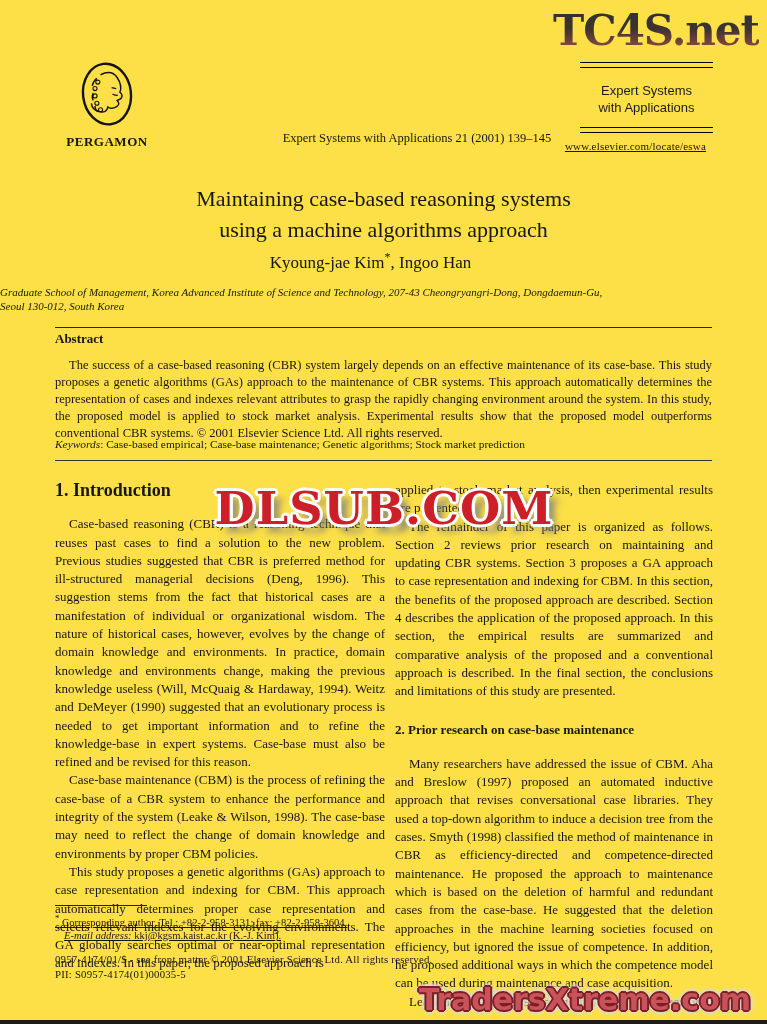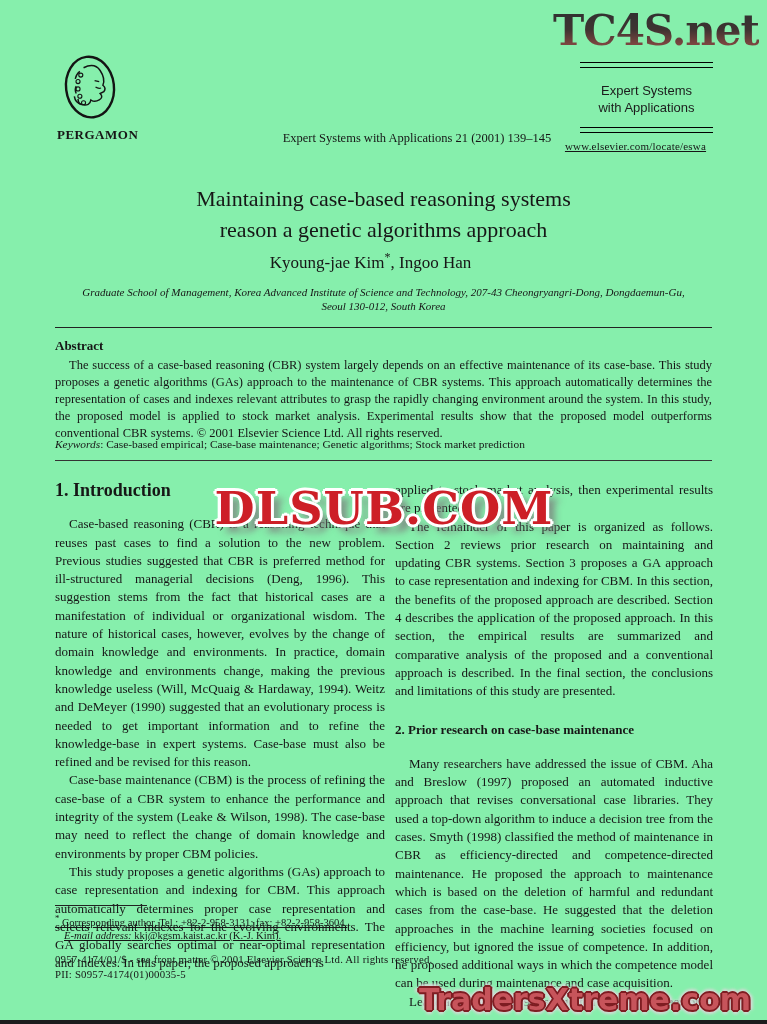--- a/index.html
+++ b/index.html
@@ -1,16 +1,16 @@
 <!DOCTYPE html>
 <html><head>
 <meta charset="utf-8">
 <style>
   html,body{margin:0;padding:0;background:#e8e8e8;}
-  .page{position:relative;width:767px;height:1024px;background:#86efac;font-family:"Liberation Serif",serif;color:#161616;overflow:hidden;margin:0 auto;}
+  .page{position:relative;width:767px;height:1024px;background:#fde047;font-family:"Liberation Serif",serif;color:#161616;overflow:hidden;margin:0 auto;}
   .abs{position:absolute;}
 
   
   .pergamon-label{font-weight:bold;font-size:13px;letter-spacing:.5px;}
   .cite{font-size:12.5px;text-align:center;margin-left:27px;}
   .dbl{border-top:1.3px solid #000;border-bottom:1.3px solid #000;height:4px;}
   .jname{font-family:"Liberation Sans",sans-serif;font-size:13px;line-height:17px;text-align:center;color:#1c1c1c;}
   .jsite{font-size:11px;text-align:center;letter-spacing:.2px;}
 
   
@@ -22,21 +22,21 @@
   }
   .wm-center{font-family:"DejaVu Serif",serif;font-weight:900;font-size:44px;letter-spacing:1px;color:#cd1f27;white-space:nowrap;transform:translateX(-50%) scaleX(1.05);
     text-shadow:-3px 0 0 #fff,3px 0 0 #fff,0 -3px 0 #fff,0 3px 0 #fff,-2px -2px 0 #fff,2px -2px 0 #fff,-2px 2px 0 #fff,2px 2px 0 #fff,8px 8px 7px rgba(125,125,125,.85);}
   .wm-bottom{font-family:"DejaVu Sans",sans-serif;font-weight:bold;font-size:30px;letter-spacing:0;color:#c7545b;white-space:nowrap;
     text-shadow:-2px 0 0 #7e1d22,2px 0 0 #7e1d22,0 -2px 0 #7e1d22,0 2px 0 #7e1d22,-1px -1px 0 #7e1d22,1px -1px 0 #7e1d22,-1px 1px 0 #7e1d22,1px 1px 0 #7e1d22,-4px 0 3px #d9d9d9,4px 0 3px #d9d9d9,0 -4px 3px #d9d9d9,0 4px 3px #d9d9d9;}
 
   
   .title{font-size:22px;line-height:31px;text-align:center;}
   .authors{font-size:17px;text-align:center;}
   .authors sup{font-size:12px;}
-  .affil{font-size:11px;font-style:italic;text-align:center;line-height:14px;}
+  .affil{font-size:11px;font-style:italic;line-height:14px;}
 
   .rule{border-top:1.4px solid #222;height:0;}
   .thinrule{border-top:1px solid #333;height:0;}
 
   .abshead{font-weight:bold;font-size:13px;}
   .absbody{font-size:12.5px;line-height:17px;text-align:justify;text-indent:14px;}
   .kw{font-size:11.4px;}
   .kw .it{font-style:italic;}
 
   
@@ -52,21 +52,21 @@
   .imprint{font-size:10.8px;line-height:14.5px;letter-spacing:.2px;}
   .bottom-edge{background:#1c1c1c;}
 </style>
 </head>
 <body>
 
 <div class="page">
 
   <div class="abs wm-top gradtext" style="top:6px;right:8px;">TC4S.net</div>
 
-  <div class="abs" style="left:57px;top:53px;width:100px;">
+  <div class="abs" style="left:57px;top:60px;width:100px;text-align:center;">
     <span>
       <svg width="66" height="70" viewBox="0 0 70 76">
         <ellipse cx="35" cy="37" rx="26" ry="33" fill="none" stroke="#141414" stroke-width="2.6" transform="rotate(-7 35 37)"></ellipse>
         <path d="M28 16 q12 -6 18 3 q6 9 3 16 q4 3 1 7 l-4 2 q4 4 -1 7 q-5 3 -9 0 q-1 7 -10 5 q-7 -2 -8 -9" fill="none" stroke="#141414" stroke-width="1.6"></path>
         <path d="M24 20 q-4 3 -5 8 m1 8 q-2 4 0 8 m2 6 q0 4 3 6" fill="none" stroke="#141414" stroke-width="1.5"></path>
         <circle cx="25" cy="24" r="2.2" fill="none" stroke="#141414" stroke-width="1.2"></circle>
         <circle cx="22" cy="31" r="2.2" fill="none" stroke="#141414" stroke-width="1.2"></circle>
         <circle cx="22" cy="39" r="2.2" fill="none" stroke="#141414" stroke-width="1.2"></circle>
         <circle cx="24" cy="47" r="2.2" fill="none" stroke="#141414" stroke-width="1.2"></circle>
         <circle cx="28" cy="54" r="2.2" fill="none" stroke="#141414" stroke-width="1.2"></circle>
@@ -81,32 +81,32 @@
   <div class="abs dbl" style="left:580px;top:62px;width:133px;"></div>
   <div class="abs jname" style="left:565px;top:82px;width:163px;">
     <div>Expert Systems</div>
     <div>with Applications</div>
   </div>
   <div class="abs dbl" style="left:580px;top:127px;width:133px;"></div>
   <div class="abs jsite" style="left:553px;top:140px;width:165px;text-decoration:underline;">www.elsevier.com/locate/eswa</div>
 
   <div class="abs title" style="left:0;top:183px;width:767px;">
     <div>Maintaining case-based reasoning systems</div>
-    <div>reason a genetic algorithms approach</div>
+    <div>using a machine algorithms approach</div>
   </div>
   <div class="abs authors" style="left:0;top:250px;width:741px;">
     <span>Kyoung-jae Kim</span><sup>*</sup><span>, Ingoo Han</span>
   </div>
   <div class="abs affil" style="left:0;top:285px;width:767px;">
     <div>Graduate School of Management, Korea Advanced Institute of Science and Technology, 207-43 Cheongryangri-Dong, Dongdaemun-Gu,</div>
     <div>Seoul 130-012, South Korea</div>
   </div>
 
   <div class="abs rule" style="left:55px;top:327px;width:657px;"></div>
-  <div class="abs abshead" style="left:55px;top:338px;">Abstract</div>
+  <div class="abs abshead" style="left:55px;top:331px;">Abstract</div>
   <div class="abs absbody" style="left:55px;top:357px;width:657px;">The success of a case-based reasoning (CBR) system largely depends on an effective maintenance of its case-base. This study proposes a genetic algorithms (GAs) approach to the maintenance of CBR systems. This approach automatically determines the representation of cases and indexes relevant attributes to grasp the rapidly changing environment around the system. In this study, the proposed model is applied to stock market analysis. Experimental results show that the proposed model outperforms conventional CBR systems. © 2001 Elsevier Science Ltd. All rights reserved.</div>
 
   <div class="abs kw" style="left:55px;top:438px;width:657px;">
     <span class="it">Keywords</span><span>: Case-based empirical; Case-base maintenance; Genetic algorithms; Stock market prediction</span>
   </div>
   <div class="abs thinrule" style="left:55px;top:460px;width:657px;"></div>
 
   <div class="abs col" style="left:55px;top:481px;width:330px;">
     <div class="colhead">1. Introduction</div>
     <p>Case-based reasoning (CBR) is a reasoning technique that reuses past cases to find a solution to the new problem. Previous studies suggested that CBR is preferred method for ill-structured managerial decisions (Deng, 1996). This suggestion stems from the fact that historical cases are a manifestation of individual or organizational wisdom. The nature of historical cases, however, evolves by the change of domain knowledge and environments. In practice, domain knowledge and environments change, making the previous knowledge useless (Will, McQuaig &amp; Hardaway, 1994). Weitz and DeMeyer (1990) suggested that an evolutionary process is needed to get important information and to refine the knowledge-base in expert systems. Case-base must also be refined and be revised for this reason.</p>

